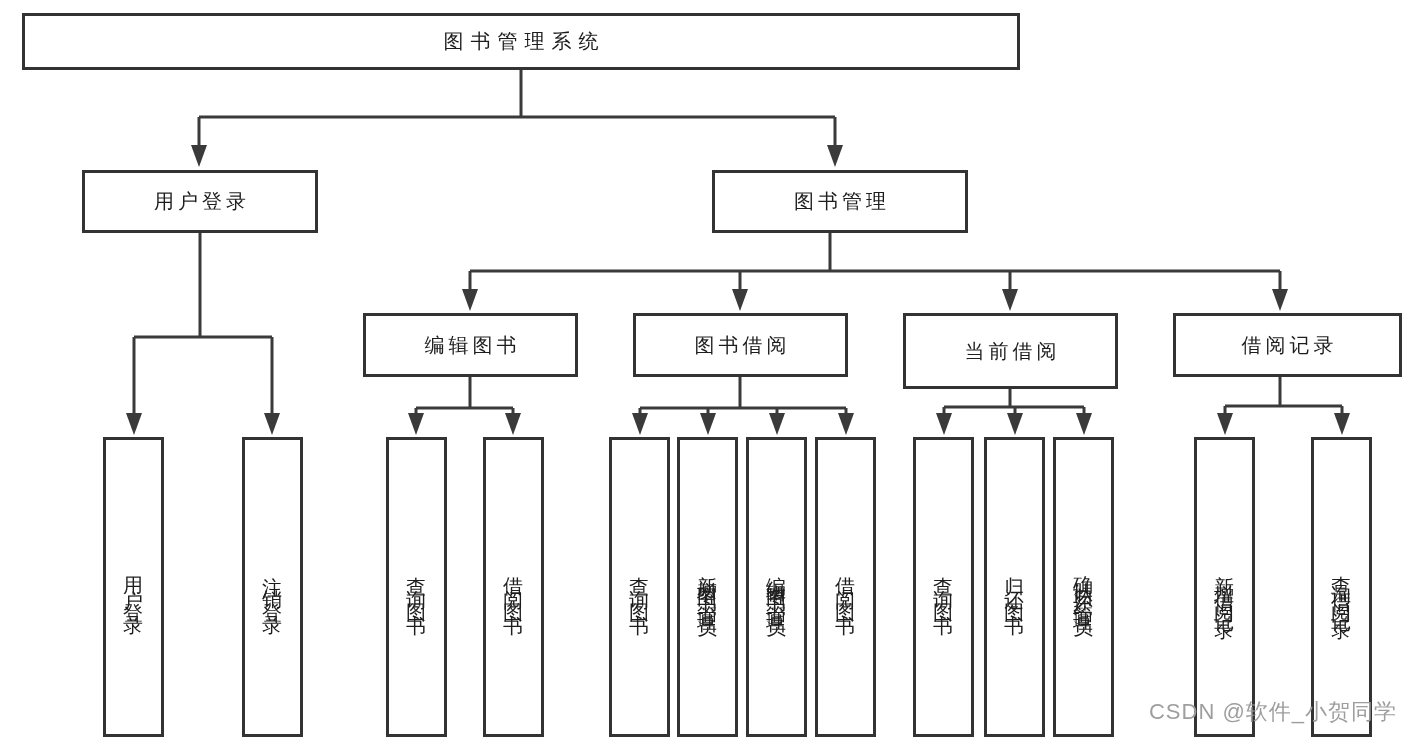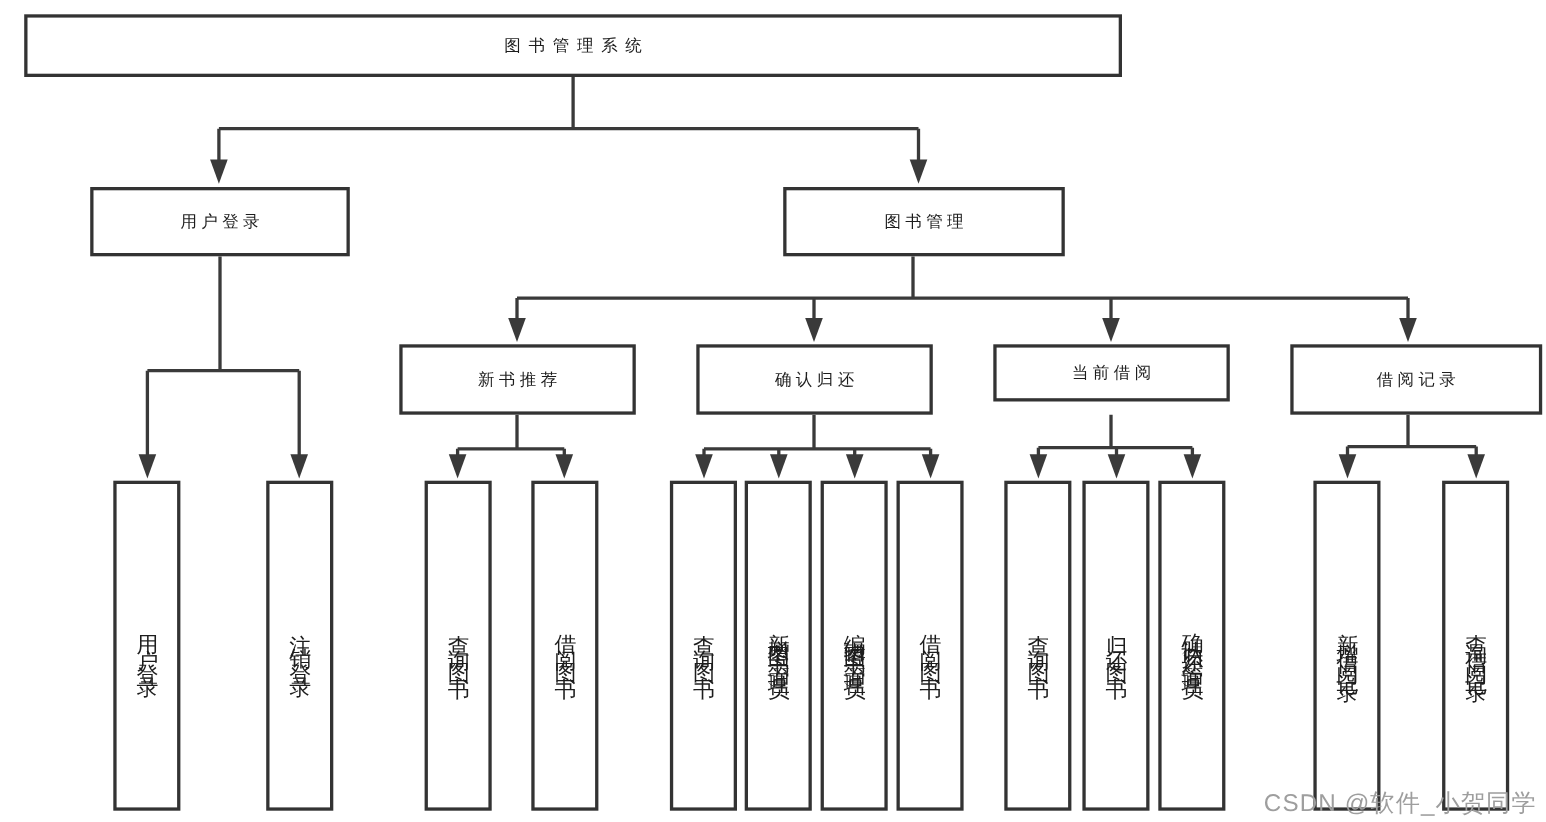--- a/index.html
+++ b/index.html
@@ -15,39 +15,39 @@
   .wires polygon{fill:#3a3a3a;stroke:none;}
   .box{
     position:absolute;
     background:#ffffff;
     border:3px solid #333333;
     display:flex;align-items:center;justify-content:center;
     box-sizing:border-box;
     color:#1d1d1d;
   }
   .box.h .lbl{
-    font-size:15px;
+    font-size:20px;
     letter-spacing:4px;
     text-indent:4px;
     white-space:nowrap;
   }
   .box.root .lbl{letter-spacing:7px;text-indent:7px;}
   .box.v{top:437px;height:300px;width:61px;}
   .box.v .lbl{
     writing-mode:vertical-rl;
     text-orientation:mixed;
     font-size:20px;
     line-height:1;
   }
   .ls4 .lbl{letter-spacing:13px;}
   .ls6 .lbl{letter-spacing:9px;}
   .ls9 .lbl{letter-spacing:6px;}
   .watermark{
     position:absolute;
-    right:8px;bottom:2px;
+    right:8px;bottom:20px;
     font-size:22px;
     color:#9e9e9e;
     letter-spacing:1px;
     white-space:nowrap;
   }
 </style>
 </head>
 <body>
 
 <div class="stage">
@@ -107,26 +107,26 @@
   </div>
 
   <div class="box h" style="left:82px;top:170px;width:236px;height:63px">
     <span class="lbl">用户登录</span>
   </div>
   <div class="box h" style="left:712px;top:170px;width:256px;height:63px">
     <span class="lbl">图书管理</span>
   </div>
 
   <div class="box h" style="left:363px;top:313px;width:215px;height:64px">
-    <span class="lbl">新书推荐</span>
+    <span class="lbl">编辑图书</span>
   </div>
   <div class="box h" style="left:633px;top:313px;width:215px;height:64px">
-    <span class="lbl">确认归还</span>
+    <span class="lbl">图书借阅</span>
   </div>
-  <div class="box h" style="left:903px;top:313px;width:215px;height:52px">
+  <div class="box h" style="left:903px;top:313px;width:215px;height:76px">
     <span class="lbl">当前借阅</span>
   </div>
   <div class="box h" style="left:1173px;top:313px;width:229px;height:64px">
     <span class="lbl">借阅记录</span>
   </div>
 
   <div class="box v ls4" style="left:103px">
     <span class="lbl">用户登录</span>
   </div>
   <div class="box v ls4" style="left:242px">

